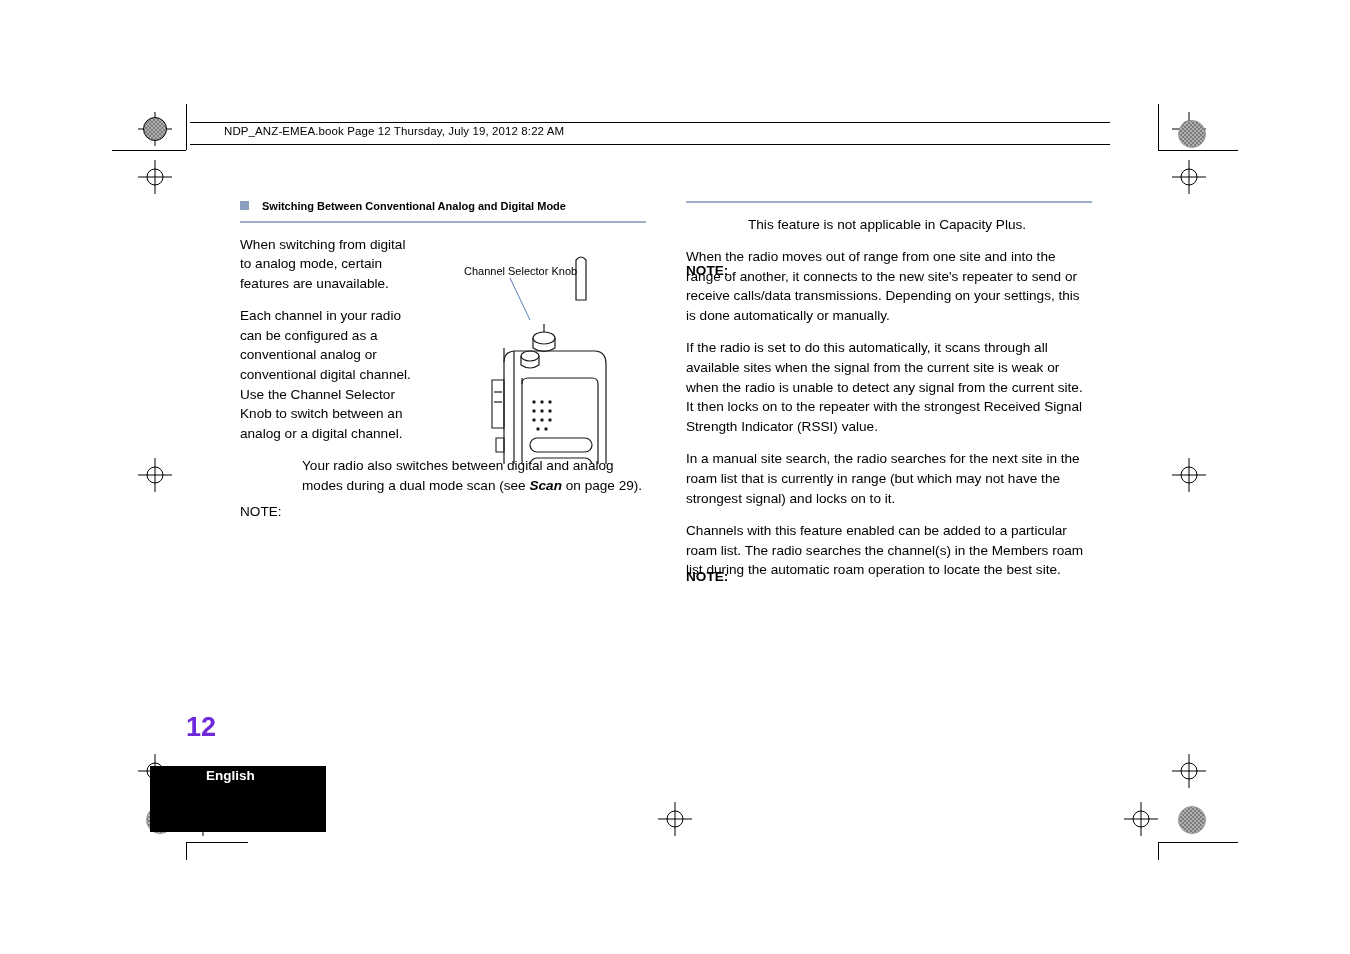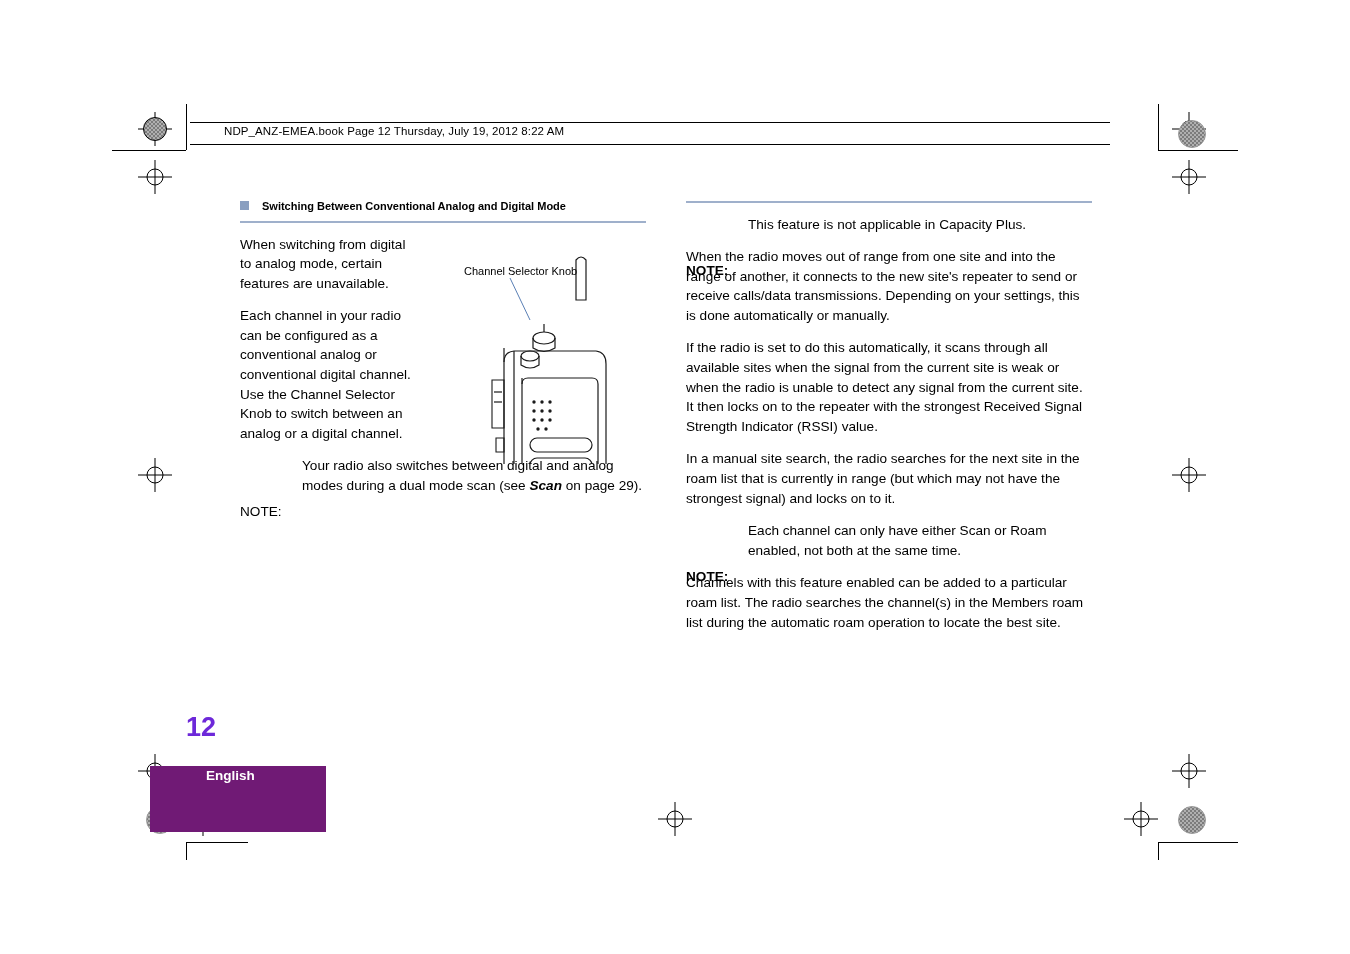--- a/index.html
+++ b/index.html
@@ -185,21 +185,21 @@
     font-size: 27px;
     font-weight: bold;
     color: #6d28d9;
   }
   .langtab {
     position: absolute;
     left: 150px;
     top: 766px;
     width: 176px;
     height: 66px;
-    background: #701a75;
+    background: #000000;
   }
   .langtab .t {
     position: absolute;
     left: 56px;
     top: 2px;
     font-size: 13.5px;
     font-weight: bold;
     color: #ffffff;
   }
 </style>
@@ -361,21 +361,20 @@
       <span class="lbl">NOTE:</span>
       <span>This feature is not applicable in Capacity Plus.</span>
     </div>
 
     <p>When the radio moves out of range from one site and into the range of another, it connects to the new site's repeater to send or receive calls/data transmissions. Depending on your settings, this is done automatically or manually.</p>
     <p>If the radio is set to do this automatically, it scans through all available sites when the signal from the current site is weak or when the radio is unable to detect any signal from the current site. It then locks on to the repeater with the strongest Received Signal Strength Indicator (RSSI) value.</p>
     <p>In a manual site search, the radio searches for the next site in the roam list that is currently in range (but which may not have the strongest signal) and locks on to it.</p>
 
     <div class="note bold">
       <span class="lbl">NOTE:</span>
-      <span>Each channel can only have either Scan or Roam enabled, not both at the same time.</span>
     </div>
 
     <p>Channels with this feature enabled can be added to a particular roam list. The radio searches the channel(s) in the Members roam list during the automatic roam operation to locate the best site.</p>
   </div>
 
   <div class="pagenum">12</div>
   <div class="langtab">
     <div class="t">English</div>
   </div>
 

